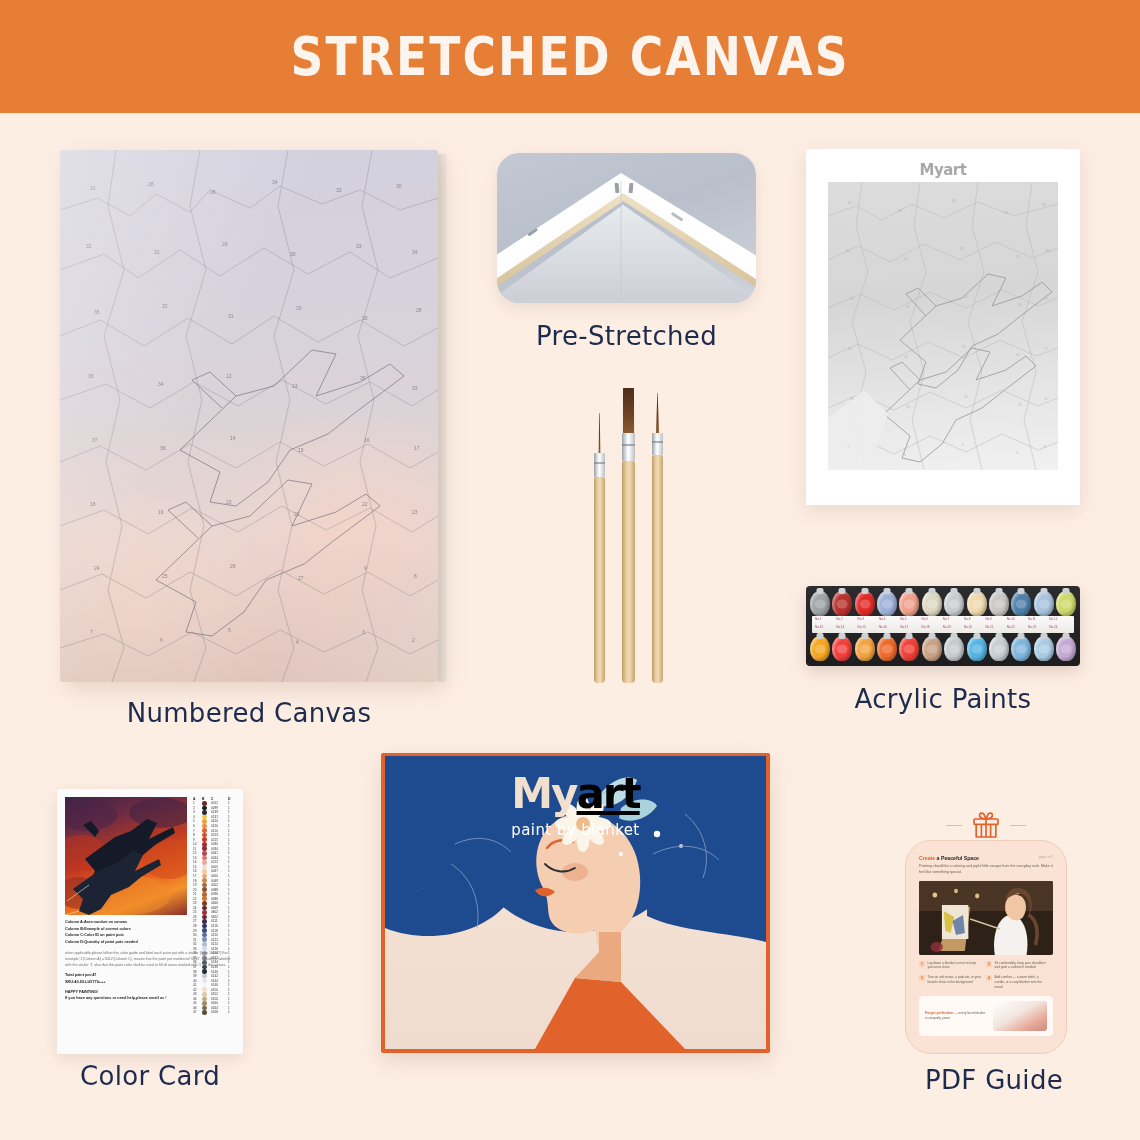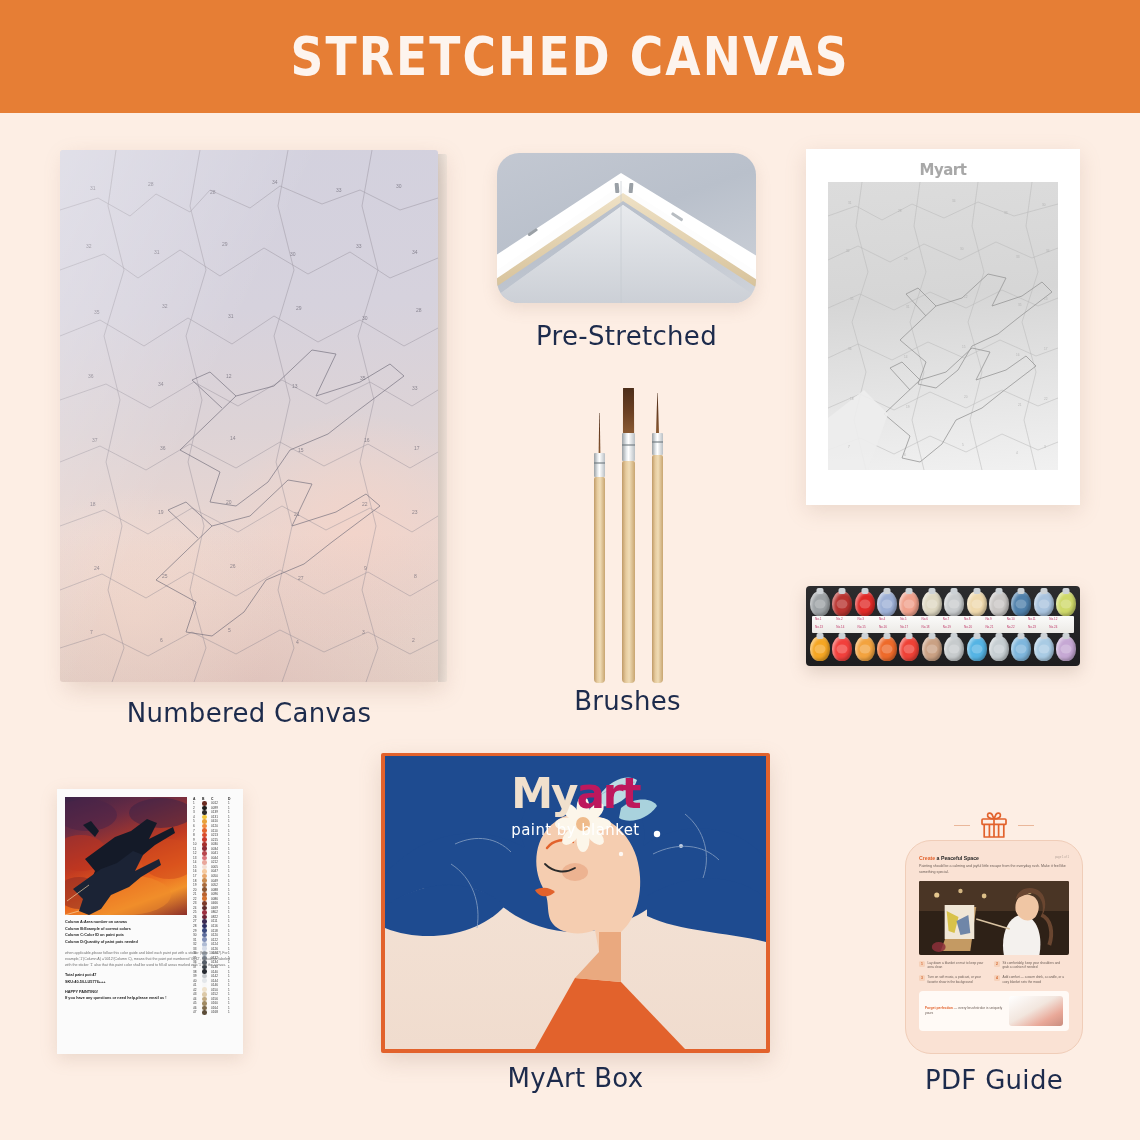--- a/index.html
+++ b/index.html
@@ -141,25 +141,25 @@
   #myart-box { left: 381px; top: 640px; width: 389px; height: 300px; }
   .box-outer { position:absolute; inset:0; background:#e2622c; border-radius:2px;
       box-shadow: 0 8px 22px rgba(150,115,95,.22); }
   .box-inner { position:absolute; left:4px; top:3px; right:4px; bottom:4px; overflow:hidden; background:#f3e3d6; }
   .box-top { position:absolute; left:0; right:0; top:0; height:132px; background:#1e4b90; overflow:hidden; }
   .box-bottom { position:absolute; left:0; right:0; top:132px; bottom:0;
       background: linear-gradient(180deg,#f3e1d4,#f0dcce); overflow:hidden; }
   .logo-wrap { position:absolute; left:0; right:0; top:17px; text-align:center; z-index:4; }
   .logo-text { font-family:"DejaVu Sans", sans-serif; font-size:42px; font-weight:700; letter-spacing:-2px; line-height:1; }
   .logo-my { color:#f0e0cd; }
-  .logo-art { color:#be185d; }
+  .logo-art { color:#000000;text-decoration:underline; }
   .logo-sub { margin-top:6px; color:#ffffff; font-family:"DejaVu Sans",sans-serif; font-size:15px; letter-spacing:.4px; }
 
   
-  #pdf-guide { left: 905px; top: 697px; width: 178px; height: 244px; }
+  #pdf-guide { left: 905px; top: 697px; width: 162px; height: 244px; }
   .pdf-card { position:absolute; left:0; top:30px; right:0; bottom:0;
       background:#fae2d4; border:1px solid #f0cdb8; border-radius:26px; overflow:hidden; }
   .pdf-sheet { position:absolute; left:13px; top:14px; right:13px; bottom:16px; }
   .pdf-h { font-size:5.2px; font-weight:700; color:#1f1f1f; }
   .pdf-h .accent { color:#e2622c; }
   .pdf-p { font-size:3.6px; color:#6b5d56; line-height:1.6; margin-top:3px; }
   .pdf-page { position:absolute; right:0; top:0; font-size:2.8px; color:#b5a49a; }
   .pdf-photo { margin-top:5px; height:74px; border-radius:2px; overflow:hidden;
       background: linear-gradient(150deg,#3a2a20 0%,#6a4a32 35%,#b98a5e 60%,#e5cdb2 100%); }
   .tips { display:flex; flex-wrap:wrap; margin-top:6px; }
@@ -365,21 +365,20 @@
     <div class="brush" style="left:62px;height:297px;width:13px">
       <div class="handle" style="height:222px"></div>
       <div class="ferrule" style="bottom:222px;height:28px"></div>
       <div class="bristle" style="bottom:250px;width:13px;height:47px;clip-path:polygon(6% 100%,94% 100%,92% 4%,8% 4%);border-radius:1px"></div>
     </div>
     <div class="brush" style="left:92px;height:290px">
       <div class="handle" style="height:228px"></div>
       <div class="ferrule" style="bottom:228px;height:22px"></div>
       <div class="bristle" style="bottom:250px;width:5px;height:40px;clip-path:polygon(20% 100%,80% 100%,54% 0,46% 0)"></div>
     </div>
-    <div class="caption" style="top:308px;left:-30px;width:195px">Brushes</div>
   </div>
 
   <div class="cell" id="acrylic-paints">
     <div class="tray">
       <div class="pot-row" id="pot-row-top" style="top:5px">
           <div class="pot" style="background: rgb(158, 163, 166);"></div>
           <div class="pot" style="background: rgb(184, 51, 47);"></div>
           <div class="pot" style="background: rgb(224, 42, 39);"></div>
           <div class="pot" style="background: rgb(157, 176, 214);"></div>
           <div class="pot" style="background: rgb(240, 161, 140);"></div>
@@ -425,20 +424,21 @@
           <div class="pot" style="background: rgb(239, 65, 54);"></div>
           <div class="pot" style="background: rgb(202, 161, 132);"></div>
           <div class="pot" style="background: rgb(199, 203, 205);"></div>
           <div class="pot" style="background: rgb(85, 180, 228);"></div>
           <div class="pot" style="background: rgb(198, 206, 210);"></div>
           <div class="pot" style="background: rgb(127, 183, 221);"></div>
           <div class="pot" style="background: rgb(169, 203, 228);"></div>
           <div class="pot" style="background: rgb(198, 168, 212);"></div>
         </div>
     </div>
+    <div class="caption" style="top:98px">Acrylic Paints</div>
   </div>
 
   <div class="cell" id="color-card">
     <div class="cc-paper">
       <div class="cc-art">
         <svg viewBox="0 0 122 118" preserveAspectRatio="none" style="position:absolute;inset:0;width:100%;height:100%">
           <g opacity=".55">
             <ellipse cx="22" cy="18" rx="30" ry="16" fill="#4b2448"></ellipse>
             <ellipse cx="96" cy="16" rx="32" ry="15" fill="#3d2346"></ellipse>
             <ellipse cx="16" cy="56" rx="26" ry="18" fill="#c0341f"></ellipse>
@@ -852,20 +852,21 @@
         <div><b>Column B:Example of correct colors</b></div>
         <div><b>Column C:Color ID on paint pots</b></div>
         <div><b>Column D:Quantity of paint pots needed</b></div>
         <div class="muted" style="margin-top:4px">when applicable,please follow this color guide and label each paint pot with a sticker (from 1 to 47).For example,'1'(Column A) ='0012'(Column C), means that the paint pot numbered '0012', should be labeled with the sticker '1' also that this paint color shall be used to fill all areas marked with '1' on the canvas.</div>
         <div style="margin-top:4px"><b>Total paint pot:47</b></div>
         <div><b>SKU:40-50-LU5776+++</b></div>
         <div style="margin-top:3px"><b>HAPPY PAINTING!</b></div>
         <div><b>If you have any questions or need help,please email us !</b></div>
       </div>
     </div>
+    <div class="caption" style="top:272px;left:-38px;width:262px">Color Card</div>
   </div>
 
   <div class="cell" id="myart-box">
     <div class="box-outer">
       <div class="box-inner">
         <div class="box-top"></div>
         <div class="box-bottom"></div>
 
         <svg viewBox="0 0 381 293" preserveAspectRatio="none" style="position:absolute;inset:0;width:100%;height:100%;z-index:3">
 
@@ -915,21 +916,20 @@
         </svg>
 
         <div class="logo-wrap">
           <div class="logo-text">
             <span class="logo-my">My</span><span class="logo-art">art</span>
           </div>
           <div class="logo-sub">paint by blanket</div>
         </div>
       </div>
     </div>
-    <div class="caption" style="top:310px">MyArt Box</div>
   </div>
 
   <div class="cell" id="pdf-guide">
     <div class="gift">
       <span class="gift-line"></span>
       <svg width="32" height="30" viewBox="0 0 32 30">
         <g fill="none" stroke="#e2622c" stroke-width="1.7" stroke-linejoin="round">
           <path d="M16 9 C12 9 9 7 9.6 4.6 C10 2.8 12.4 2.6 14 4.3 L16 9"></path>
           <path d="M16 9 C20 9 23 7 22.4 4.6 C22 2.8 19.6 2.6 18 4.3 L16 9"></path>
           <rect x="4" y="9" width="24" height="5.4" rx="1"></rect>

